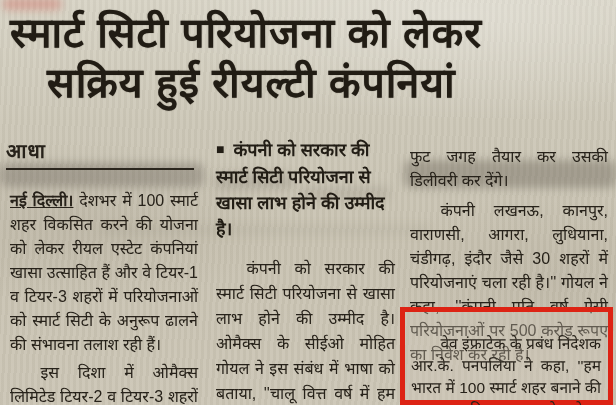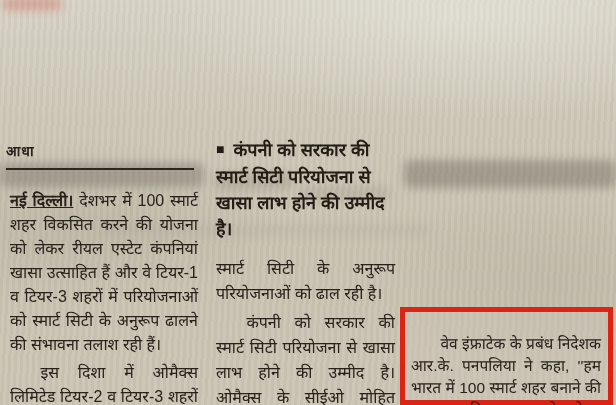--- a/index.html
+++ b/index.html
@@ -19,21 +19,21 @@
   }
   .headline{
     position:absolute;left:0;top:8px;width:616px;
     font-weight:bold;color:#211c14;
     text-shadow:0 0 1px rgba(33,28,20,0.55);
   }
   .headline .l1{padding-left:10px;font-size:41px;line-height:50px;letter-spacing:1px;}
   .headline .l2{padding-left:47px;font-size:41px;line-height:50px;letter-spacing:1px;}
   .col{position:absolute;text-align:justify;}
   .col p{margin:4px;}
-  .kicker{font-size:14px;font-weight:bold;letter-spacing:1px;}
+  .kicker{font-size:20px;font-weight:bold;letter-spacing:1px;}
   .rule{height:2px;background:#2b261e;margin-top:5px;width:188px;}
   .col-left{left:6px;top:139px;width:196px;font-size:16px;line-height:24px;}
   .col-left .body{margin-top:19px;}
   .lead{font-weight:bold;text-decoration:underline;}
   .indent{text-indent:1.9em;}
   .col-mid{left:212px;top:133px;width:187px;font-size:16px;line-height:25px;}
   .pullquote{
     font-size:18px;line-height:26px;font-weight:bold;color:#221d15;
     text-align:left;
   }
@@ -62,36 +62,43 @@
 
 <div class="page">
 
   <div class="smudge sm1"></div>
   <div class="smudge sm2"></div>
   <div class="smudge sm3"></div>
   <div class="smudge sm4"></div>
   <div class="smudge sm5"></div>
   <div class="smudge sm6"></div>
 
+  <div class="headline">
+    <div class="l1">स्मार्ट सिटी परियोजना को लेकर</div>
+    <div class="l2">सक्रिय हुई रीयल्टी कंपनियां</div>
+  </div>
 
   <div class="col col-left">
     <div class="kicker">आधा</div>
     <div class="rule"></div>
     <div class="body">
       <p><span class="lead">नई दिल्ली।</span><span> देशभर में 100 स्मार्ट शहर विकसित करने की योजना को लेकर रीयल एस्टेट कंपनियां खासा उत्साहित हैं और वे टियर-1 व टियर-3 शहरों में परियोजनाओं को स्मार्ट सिटी के अनुरूप ढालने की संभावना तलाश रही हैं।</span></p>
       <p class="indent">इस दिशा में ओमैक्स लिमिटेड टियर-2 व टियर-3 शहरों में अपनी परियोजनाओं में तेजी ला रही है और</p>
     </div>
   </div>
 
   <div class="col col-mid">
     <p class="pullquote"><span class="sq">■</span><span>कंपनी को सरकार की स्मार्ट सिटी परियोजना से खासा लाभ होने की उम्मीद है।</span></p>
     <div class="body1">
-      <p>स्मार्ट सिटी के अनुरूप परियोजनाओं को ढाल रही है।</p>
       <p class="indent">कंपनी को सरकार की स्मार्ट सिटी परियोजना से खासा लाभ होने की उम्मीद है। ओमैक्स के सीईओ मोहित गोयल ने इस संबंध में भाषा को बताया, ''चालू वित्त वर्ष में हम एक करोड़ वर्ग</p>
     </div>
   </div>
 
+  <div class="col col-right">
+    <p>फुट जगह तैयार कर उसकी डिलीवरी कर देंगे।</p>
+    <p class="indent p2">कंपनी लखनऊ, कानपुर, वाराणसी, आगरा, लुधियाना, चंडीगढ़, इंदौर जैसे 30 शहरों में परियोजनाएं चला रही है।'' गोयल ने कहा, ''कंपनी प्रति वर्ष ऐसी परियोजनाओं पर 500 करोड़ रूपए का निवेश कर रही है।</p>
+  </div>
 
   <div class="highlight-box">
     <p class="indent"><span>वेव इंफ्राटेक के प्रबंध निदेशक आर.के. पनपलिया ने कहा, ''हम भारत में 100 स्मार्ट शहर बनाने की सरकार की पहल को लेकर उत्साहित हैं।</span></p>
   </div>
 
 </div>
 
 </body></html>

